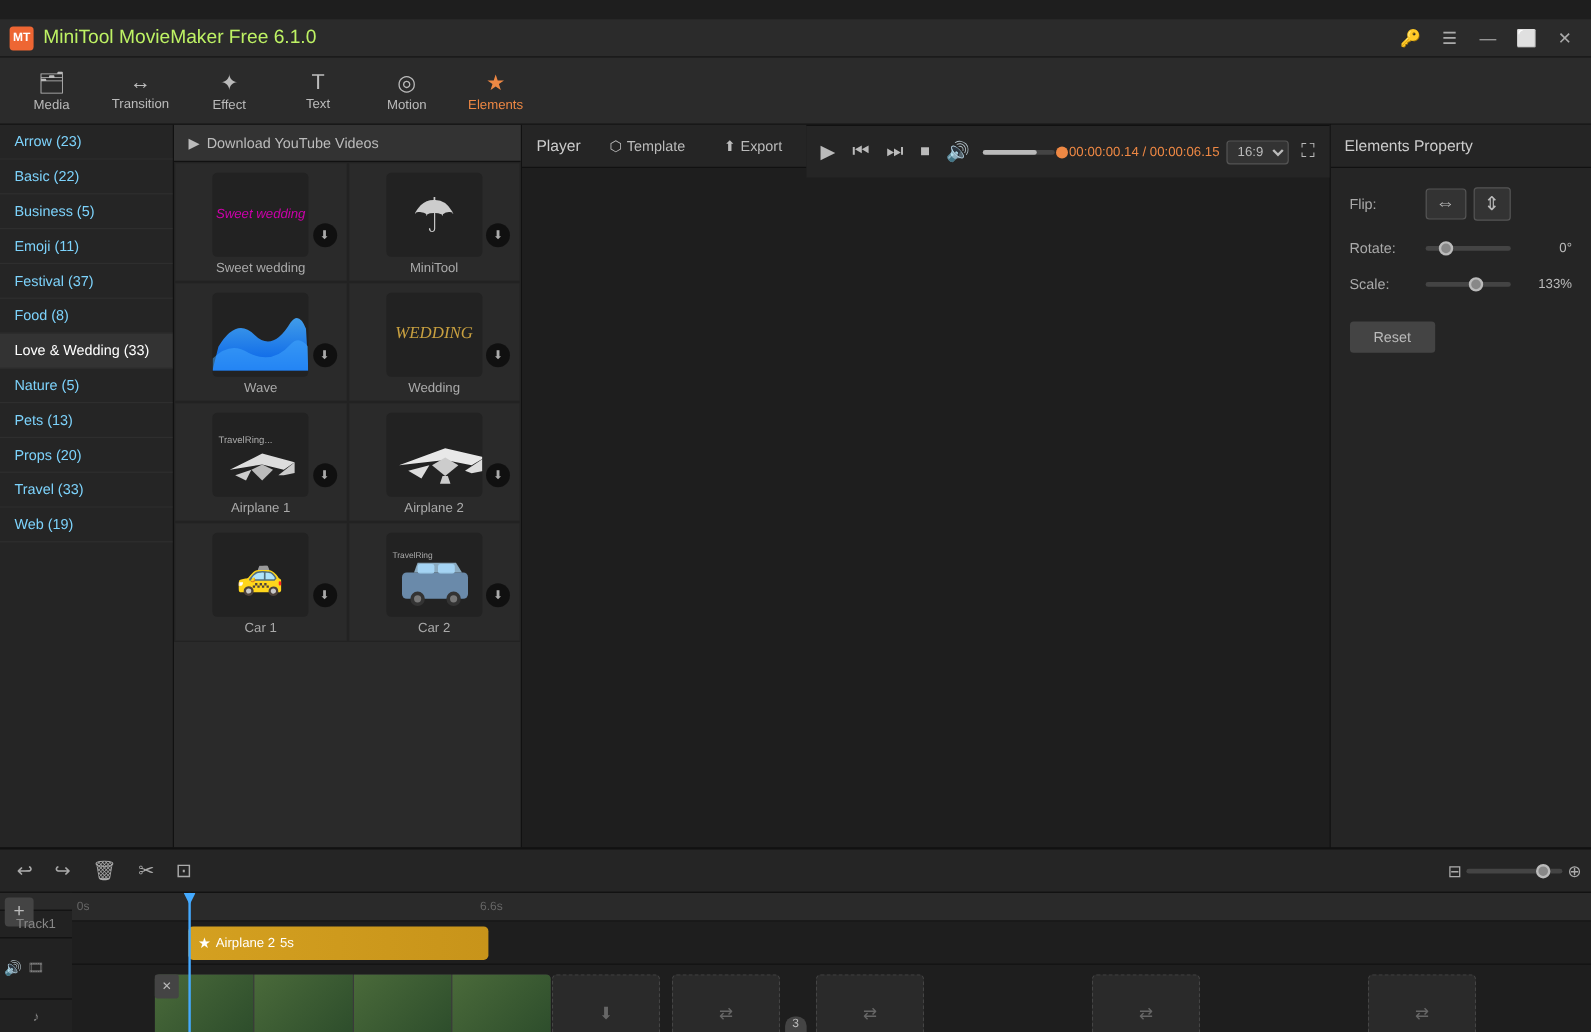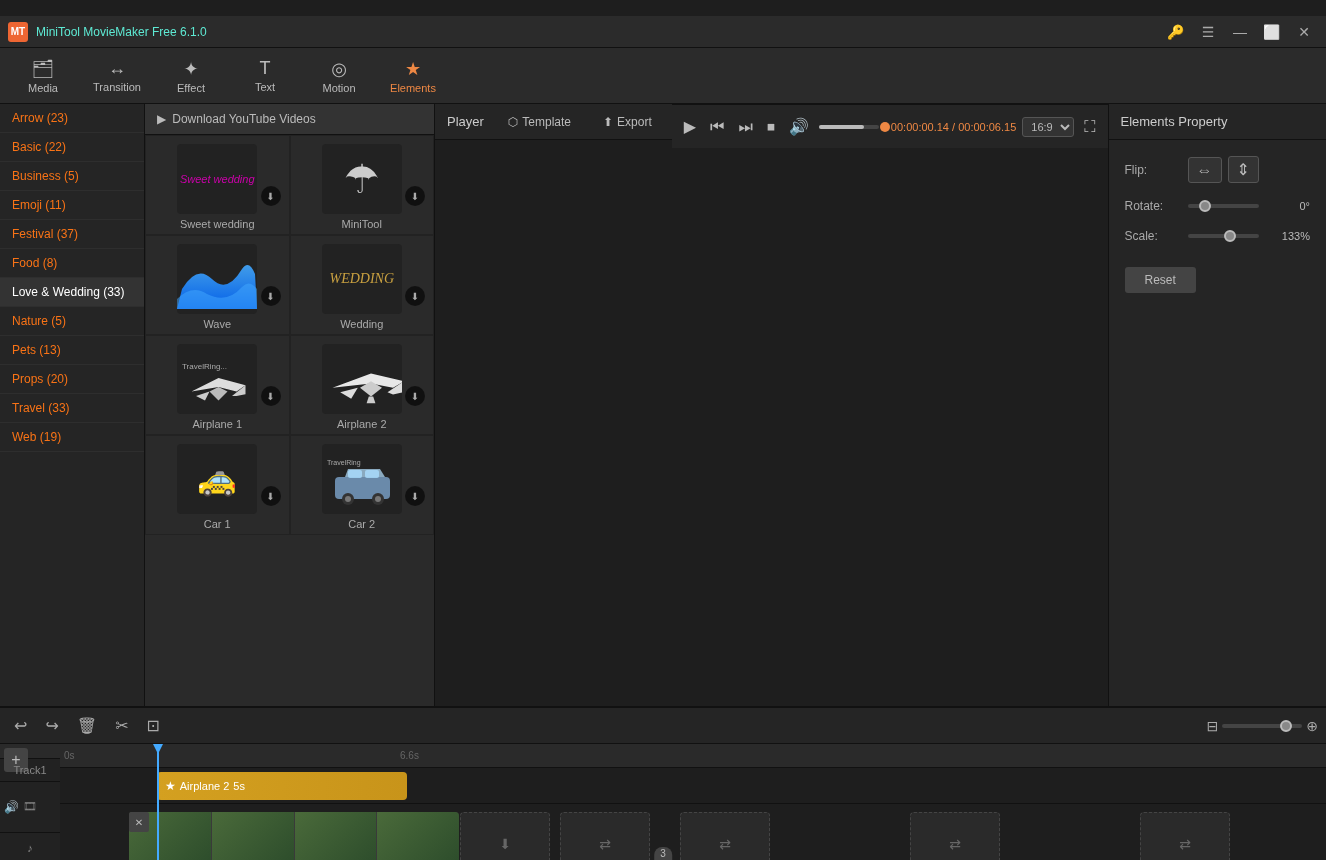--- a/index.html
+++ b/index.html
@@ -5,21 +5,21 @@
     * { box-sizing: border-box; margin: 0; padding: 0; }
     body { font-family: 'Segoe UI', Arial, sans-serif; background: #1e1e1e; color: #ccc; font-size: 12px; overflow: hidden; width: 1326px; height: 860px; }
 
     
     #titlebar {
       height: 32px; background: #2b2b2b; display: flex; align-items: center; padding: 0 8px;
       border-bottom: 1px solid #111;
       margin-top: 16px;
     }
     #titlebar .app-icon { width: 20px; height: 20px; background: #e63; border-radius: 3px; margin-right: 8px; display:flex; align-items:center; justify-content:center; font-size:10px; color:#fff; font-weight:bold; }
-    #titlebar .app-title { flex: 1; font-size: 12px; color: #5eead4; }
+    #titlebar .app-title { flex: 1; font-size: 16px; color: #bef264; }
     #titlebar .win-controls { display: flex; gap: 4px; }
     #titlebar .win-btn { width: 28px; height: 20px; background: transparent; border: none; color: #aaa; cursor: pointer; font-size: 14px; display:flex; align-items:center; justify-content:center; }
 
     
     #toolbar {
       height: 56px; background: #2b2b2b; display: flex; align-items: center; padding: 0 8px;
       border-bottom: 1px solid #111; gap: 4px;
     }
     .toolbar-btn {
       display: flex; flex-direction: column; align-items: center; justify-content: center;
@@ -33,21 +33,21 @@
     #main { display: flex; height: calc(860px - 32px - 56px - 170px); }
 
     
     #categories {
       width: 145px; background: #252525; border-right: 1px solid #111; overflow-y: auto;
       flex-shrink: 0;
     }
     #categories::-webkit-scrollbar { width: 4px; }
     #categories::-webkit-scrollbar-thumb { background: #555; }
     .cat-item {
-      padding: 7px 12px; cursor: pointer; border-bottom: 1px solid #2e2e2e; color: #f97316;
+      padding: 7px 12px; cursor: pointer; border-bottom: 1px solid #2e2e2e; color: #7dd3fc;
       font-size: 12px;
     }
     .cat-item.active { background: #333; color: #fff; }
 
     
     #elements-panel {
       width: 290px; background: #2a2a2a; border-right: 1px solid #111; overflow-y: auto; flex-shrink: 0;
     }
     #elements-panel::-webkit-scrollbar { width: 4px; }
     #elements-panel::-webkit-scrollbar-thumb { background: #555; }

